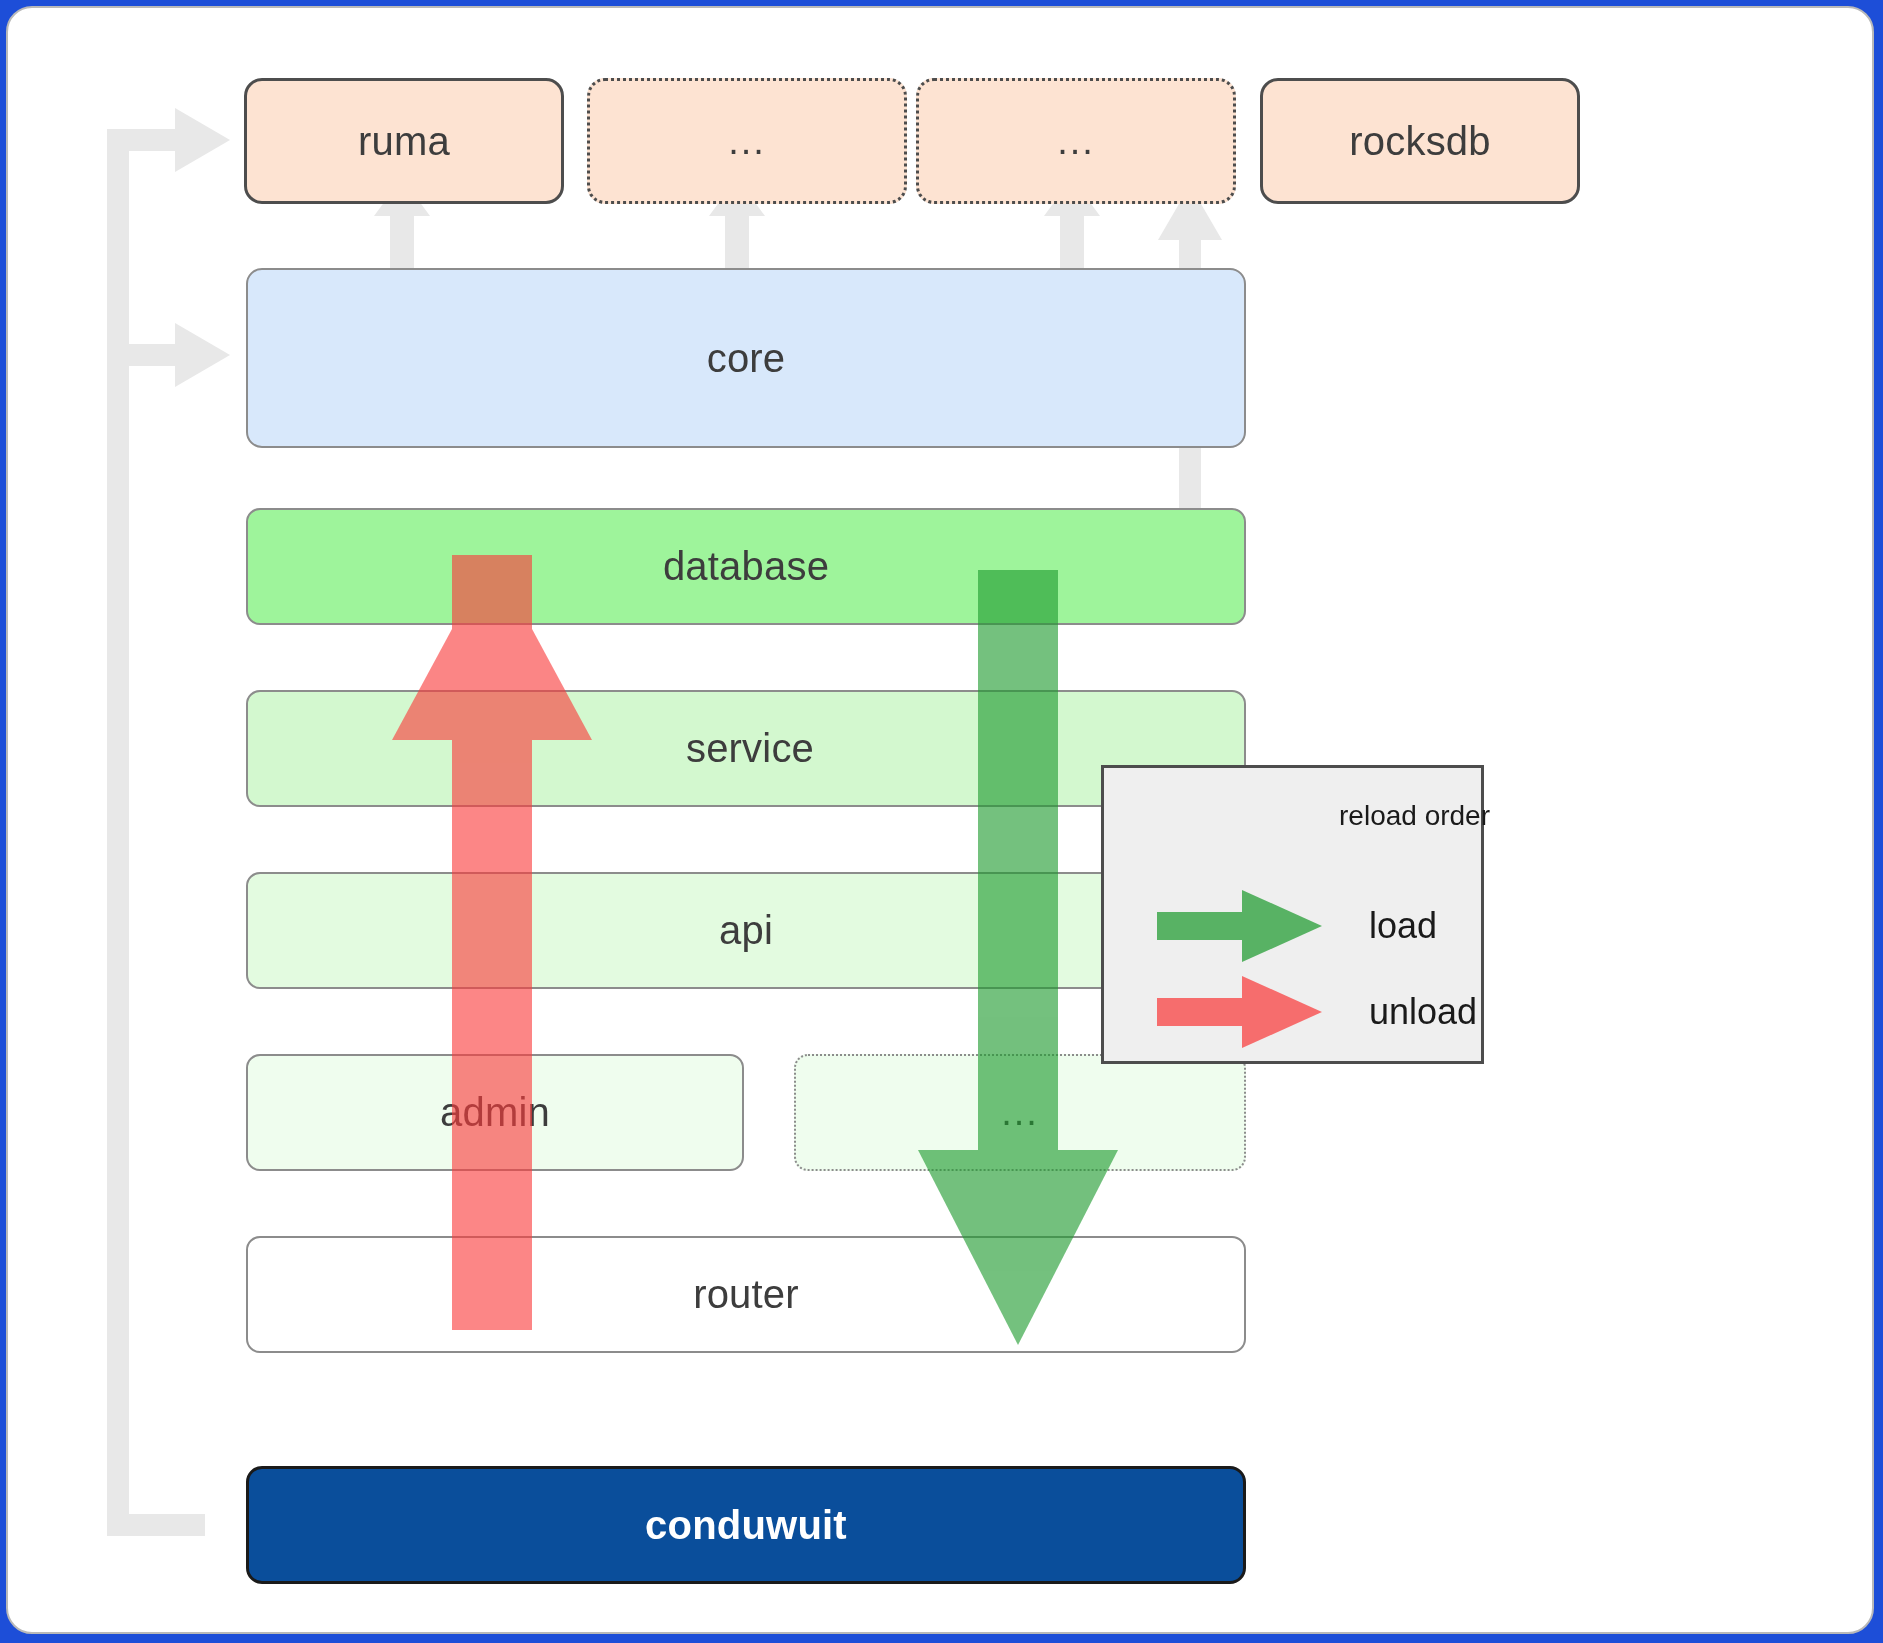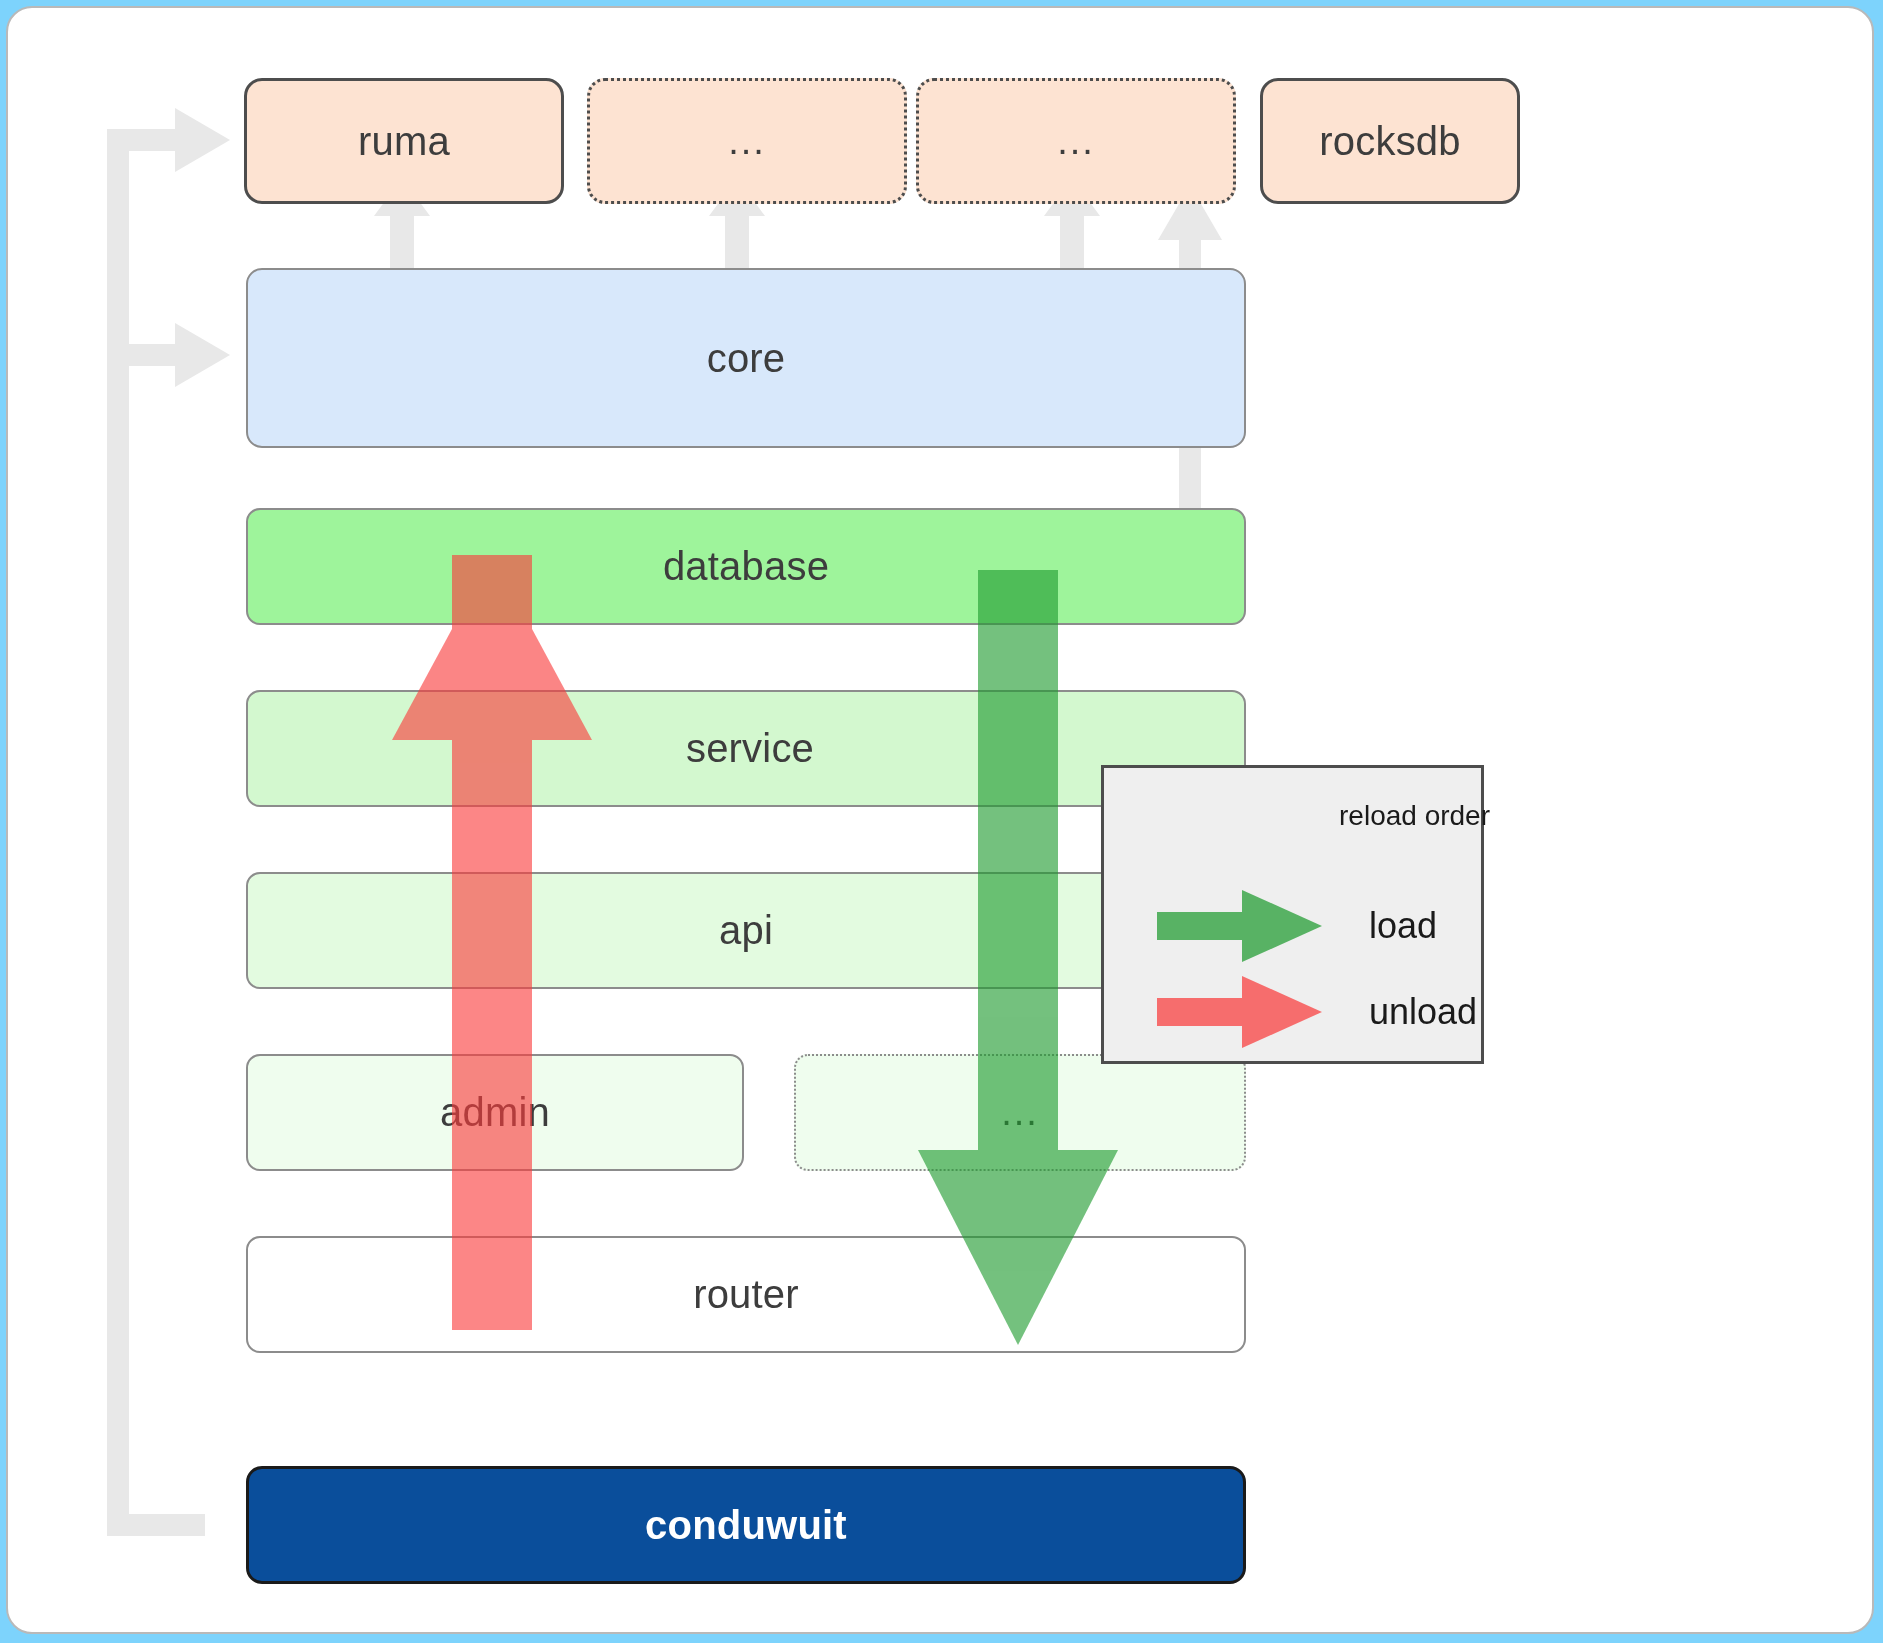--- a/index.html
+++ b/index.html
@@ -5,21 +5,21 @@
   html, body {
     margin: 0;
     padding: 0;
     background: #ffffff;
     font-family: "Liberation Sans", sans-serif;
   }
   #canvas {
     position: relative;
     width: 1883px;
     height: 1643px;
-    background: #7dd3fc;
+    background: #1d4ed8;
     overflow: hidden;
   }
   
   #frame {
     position: absolute;
     left: 6px; top: 6px;
     width: 1868px; height: 1628px;
     border: 2px solid #b9b9b9;
     border-radius: 26px;
     box-sizing: border-box;
@@ -138,21 +138,21 @@
   </div>
 
   <div class="node dep-dotted" style="left:587px; top:78px; width:320px; height:126px;">
     <span class="ellipsis">...</span>
   </div>
 
   <div class="node dep-dotted" style="left:916px; top:78px; width:320px; height:126px;">
     <span class="ellipsis">...</span>
   </div>
 
-  <div class="node dep" style="left:1260px; top:78px; width:260px; height:126px;">
+  <div class="node dep" style="left:1260px; top:78px; width:320px; height:126px;">
     <span>rocksdb</span>
   </div>
 
   <div class="node core" style="left:246px; top:268px; width:1000px; height:180px;">
     <span>core</span>
   </div>
 
   <div class="node l1" style="left:246px; top:508px; width:1000px; height:117px;">
     <span>database</span>
   </div>

